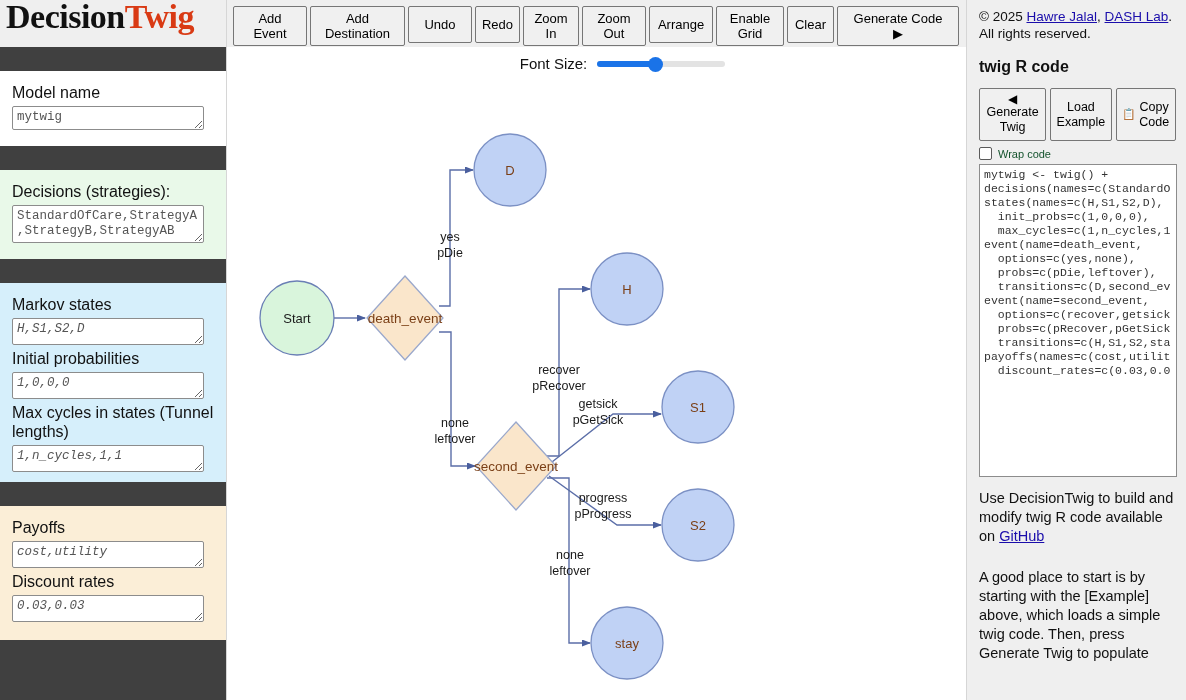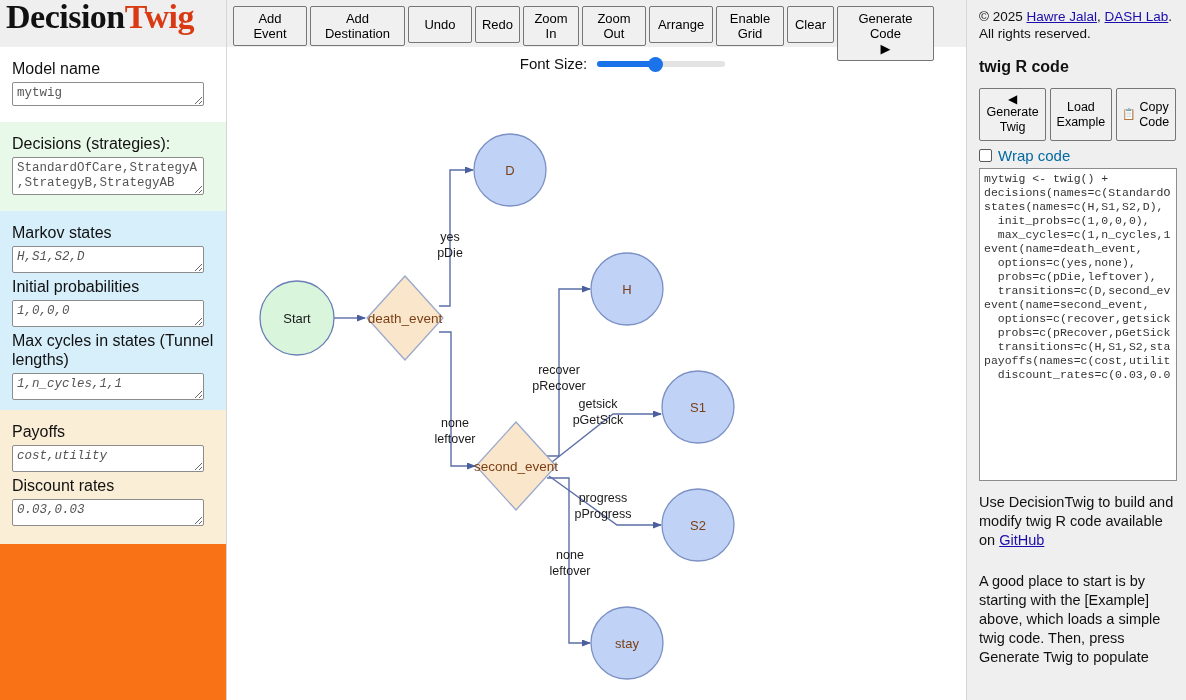--- a/index.html
+++ b/index.html
@@ -6,25 +6,25 @@
   body{
     width:1186px;height:700px;overflow:hidden;
     background:#efefef;
     font-family:"Liberation Sans",sans-serif;
     -webkit-font-smoothing:antialiased;
   }
   .app{position:relative;width:1186px;height:700px;display:flex;}
 
   
   .sidebar{
-    width:226px;height:700px;background:#f97316;
+    width:226px;height:700px;background:#404040;
     box-sizing:border-box;flex:0 0 226px;position:relative;
     overflow:hidden;
   }
-  .side-section{padding:10px 12px 12px 12px;box-sizing:border-box;}
+  .side-section{padding:10px 12px 12px 12px;box-sizing:border-box;margin-top:24px;}
   .side-section.white{background:#ffffff;}
   .side-section.green{background:#e9f9e9;}
   .side-section.blue{background:#d6effb;}
   .side-section.orange{background:#fbeed7;}
   .side-label{
     font-size:16px;color:#111;line-height:19px;margin:2px 0 4px 0;
   }
   .side-ta{
     display:block;width:192px;box-sizing:border-box;
     background:#fff;border:1px solid #8c8c8c;border-radius:2px;
@@ -105,21 +105,21 @@
     padding:5px 4px;cursor:pointer;box-sizing:border-box;
     display:flex;flex-direction:column;align-items:center;justify-content:center;
   }
   .rp-btn .tri{font-size:12px;line-height:11px;}
   .rp-btn .ln{white-space:nowrap;}
   .wrap-row{display:flex;align-items:center;gap:6px;margin:2px 0 4px 0;}
   .wrap-box{
     width:13px;height:13px;border:1px solid #5a5a5a;border-radius:2px;
     background:#fff;box-sizing:border-box;cursor:pointer;flex:0 0 13px;
   }
-  .wrap-label{font-size:15px;color:#0369a1;}
+  .wrap-label{font-size:11px;color:#14532d;}
   .code-ta{
     width:198px;height:313px;box-sizing:border-box;
     background:#fff;border:1px solid #8c8c8c;border-radius:0;
     font-family:"Liberation Mono",monospace;font-size:11.5px;color:#333;
     line-height:14px;padding:3px 4px;white-space:pre;overflow:hidden;
     resize:none;outline:none;display:block;margin-bottom:12px;
   }
   .rp-help{font-size:14.5px;color:#111;line-height:19px;margin:0 0 22px 0;}
   .rp-help a{color:#1a0dab;text-decoration:underline;}
 </style>
@@ -176,21 +176,21 @@
       <div class="tb-btn" style="width:64px;">Undo</div>
       <div class="tb-btn" style="width:45px;">Redo</div>
       <div class="tb-btn" style="width:56px;">Zoom
 In</div>
       <div class="tb-btn" style="width:64px;">Zoom
 Out</div>
       <div class="tb-btn" style="width:64px;">Arrange</div>
       <div class="tb-btn" style="width:68px;text-align:center;">Enable
 Grid</div>
       <div class="tb-btn" style="width:47px;">Clear</div>
-      <div class="tb-btn" style="width:97px;">Generate Code
+      <div class="tb-btn" style="width:122px;">Generate Code
 ▶</div>
     </div>
 
     <div class="fontsize-row">
       <span class="fontsize-label">Font Size:</span>
       <span class="slider">
         <span class="track"></span>
         <span class="fill" style="width: 57.6px; background: rgb(26, 115, 232);"></span>
         <span class="thumb" style="left: 50.6px; background: rgb(26, 115, 232);"></span>
       </span>

